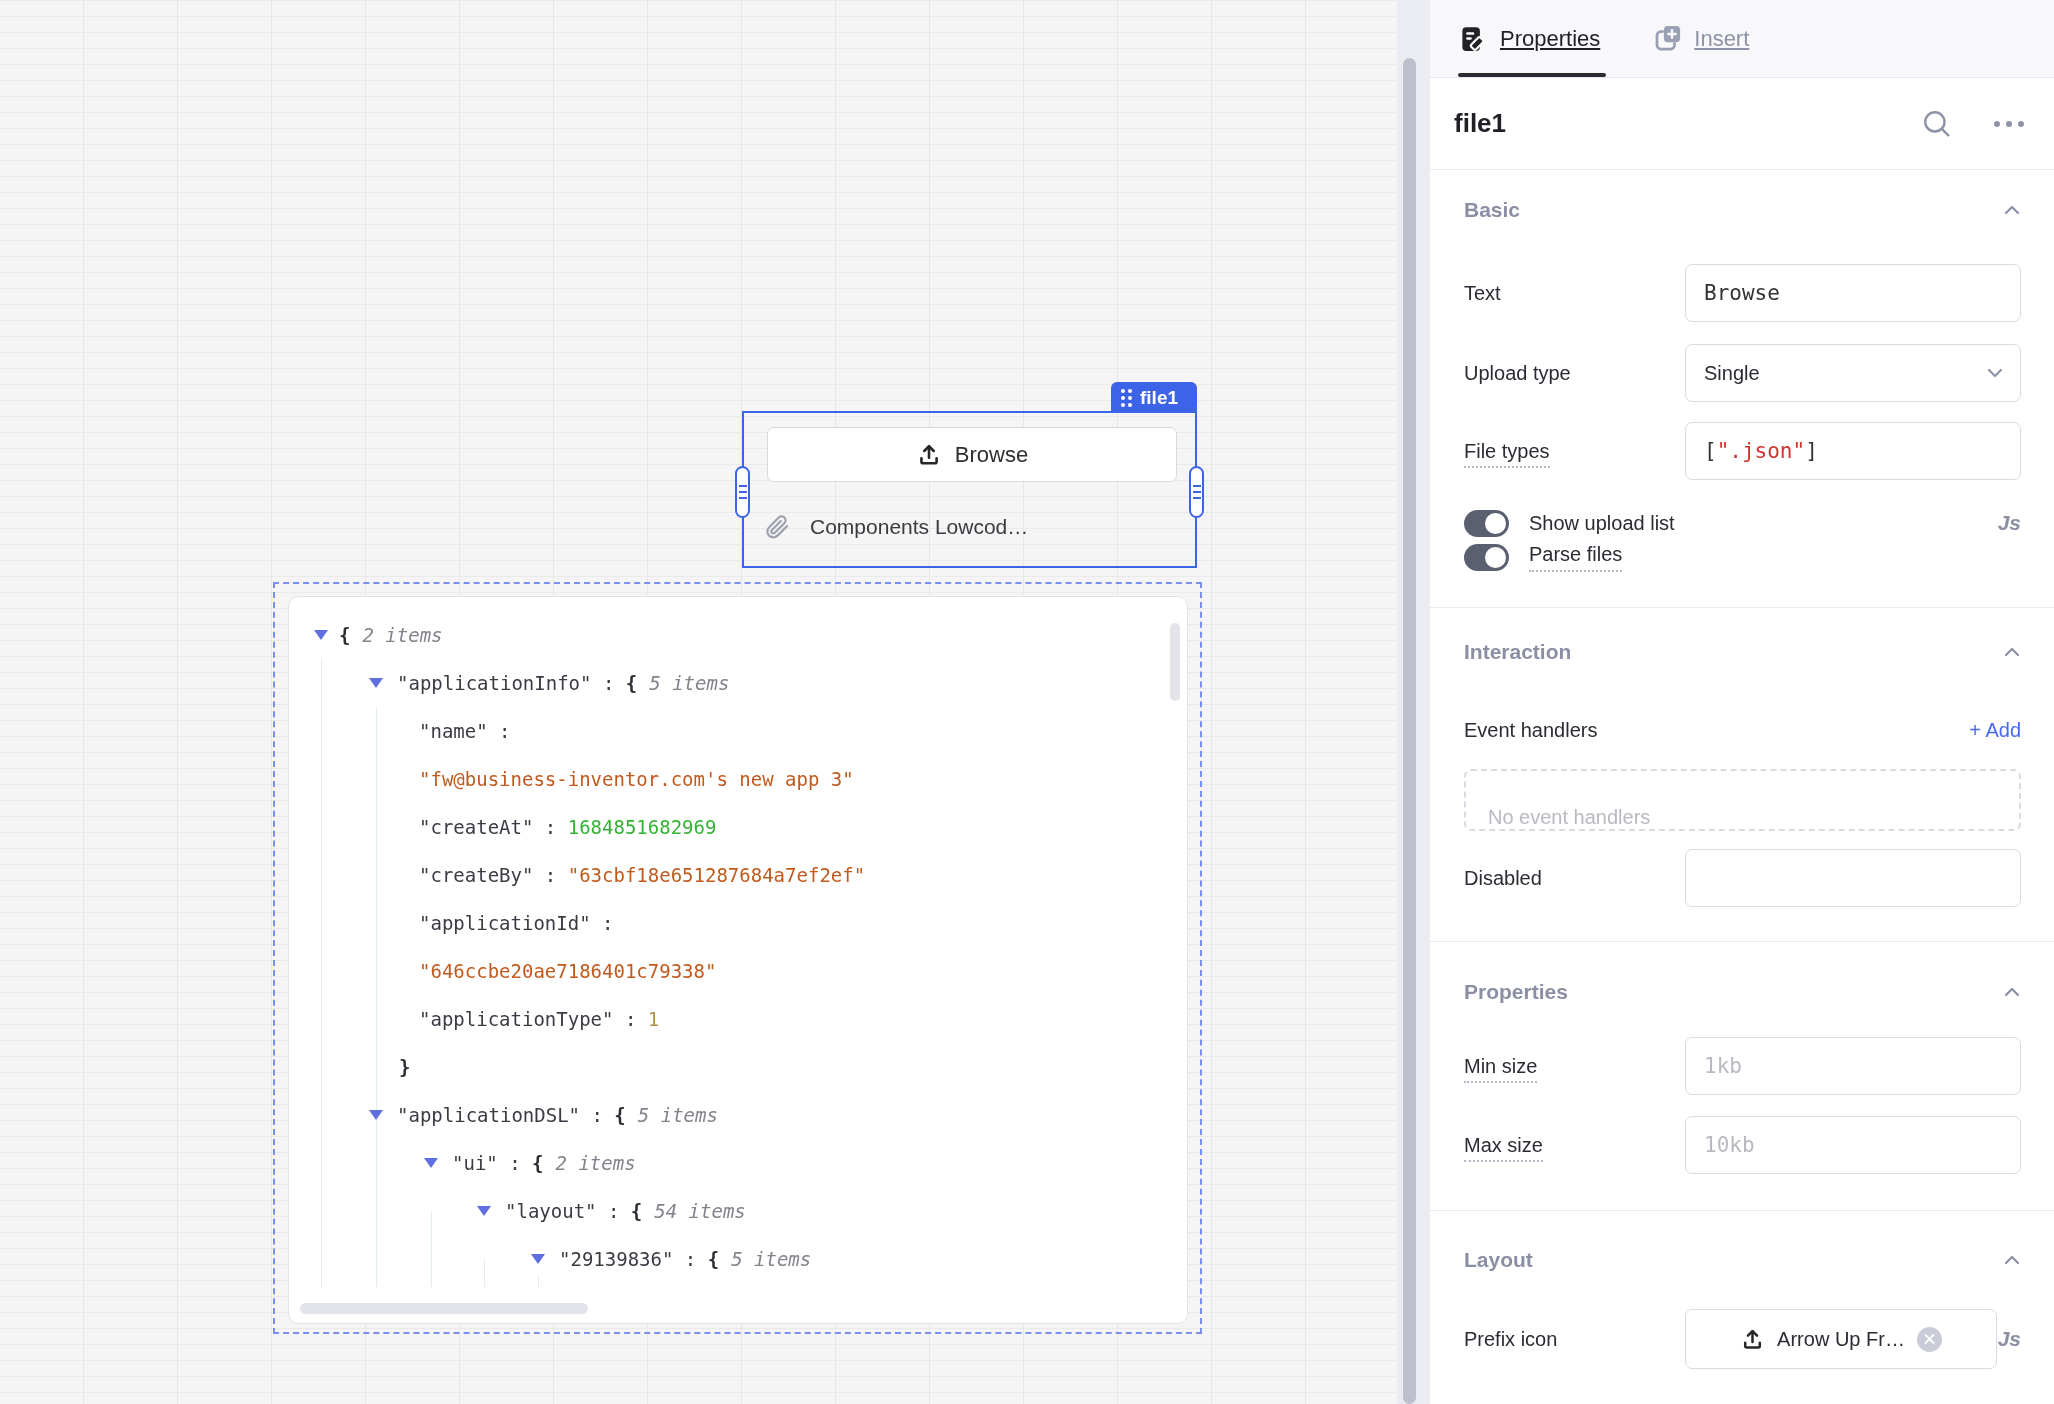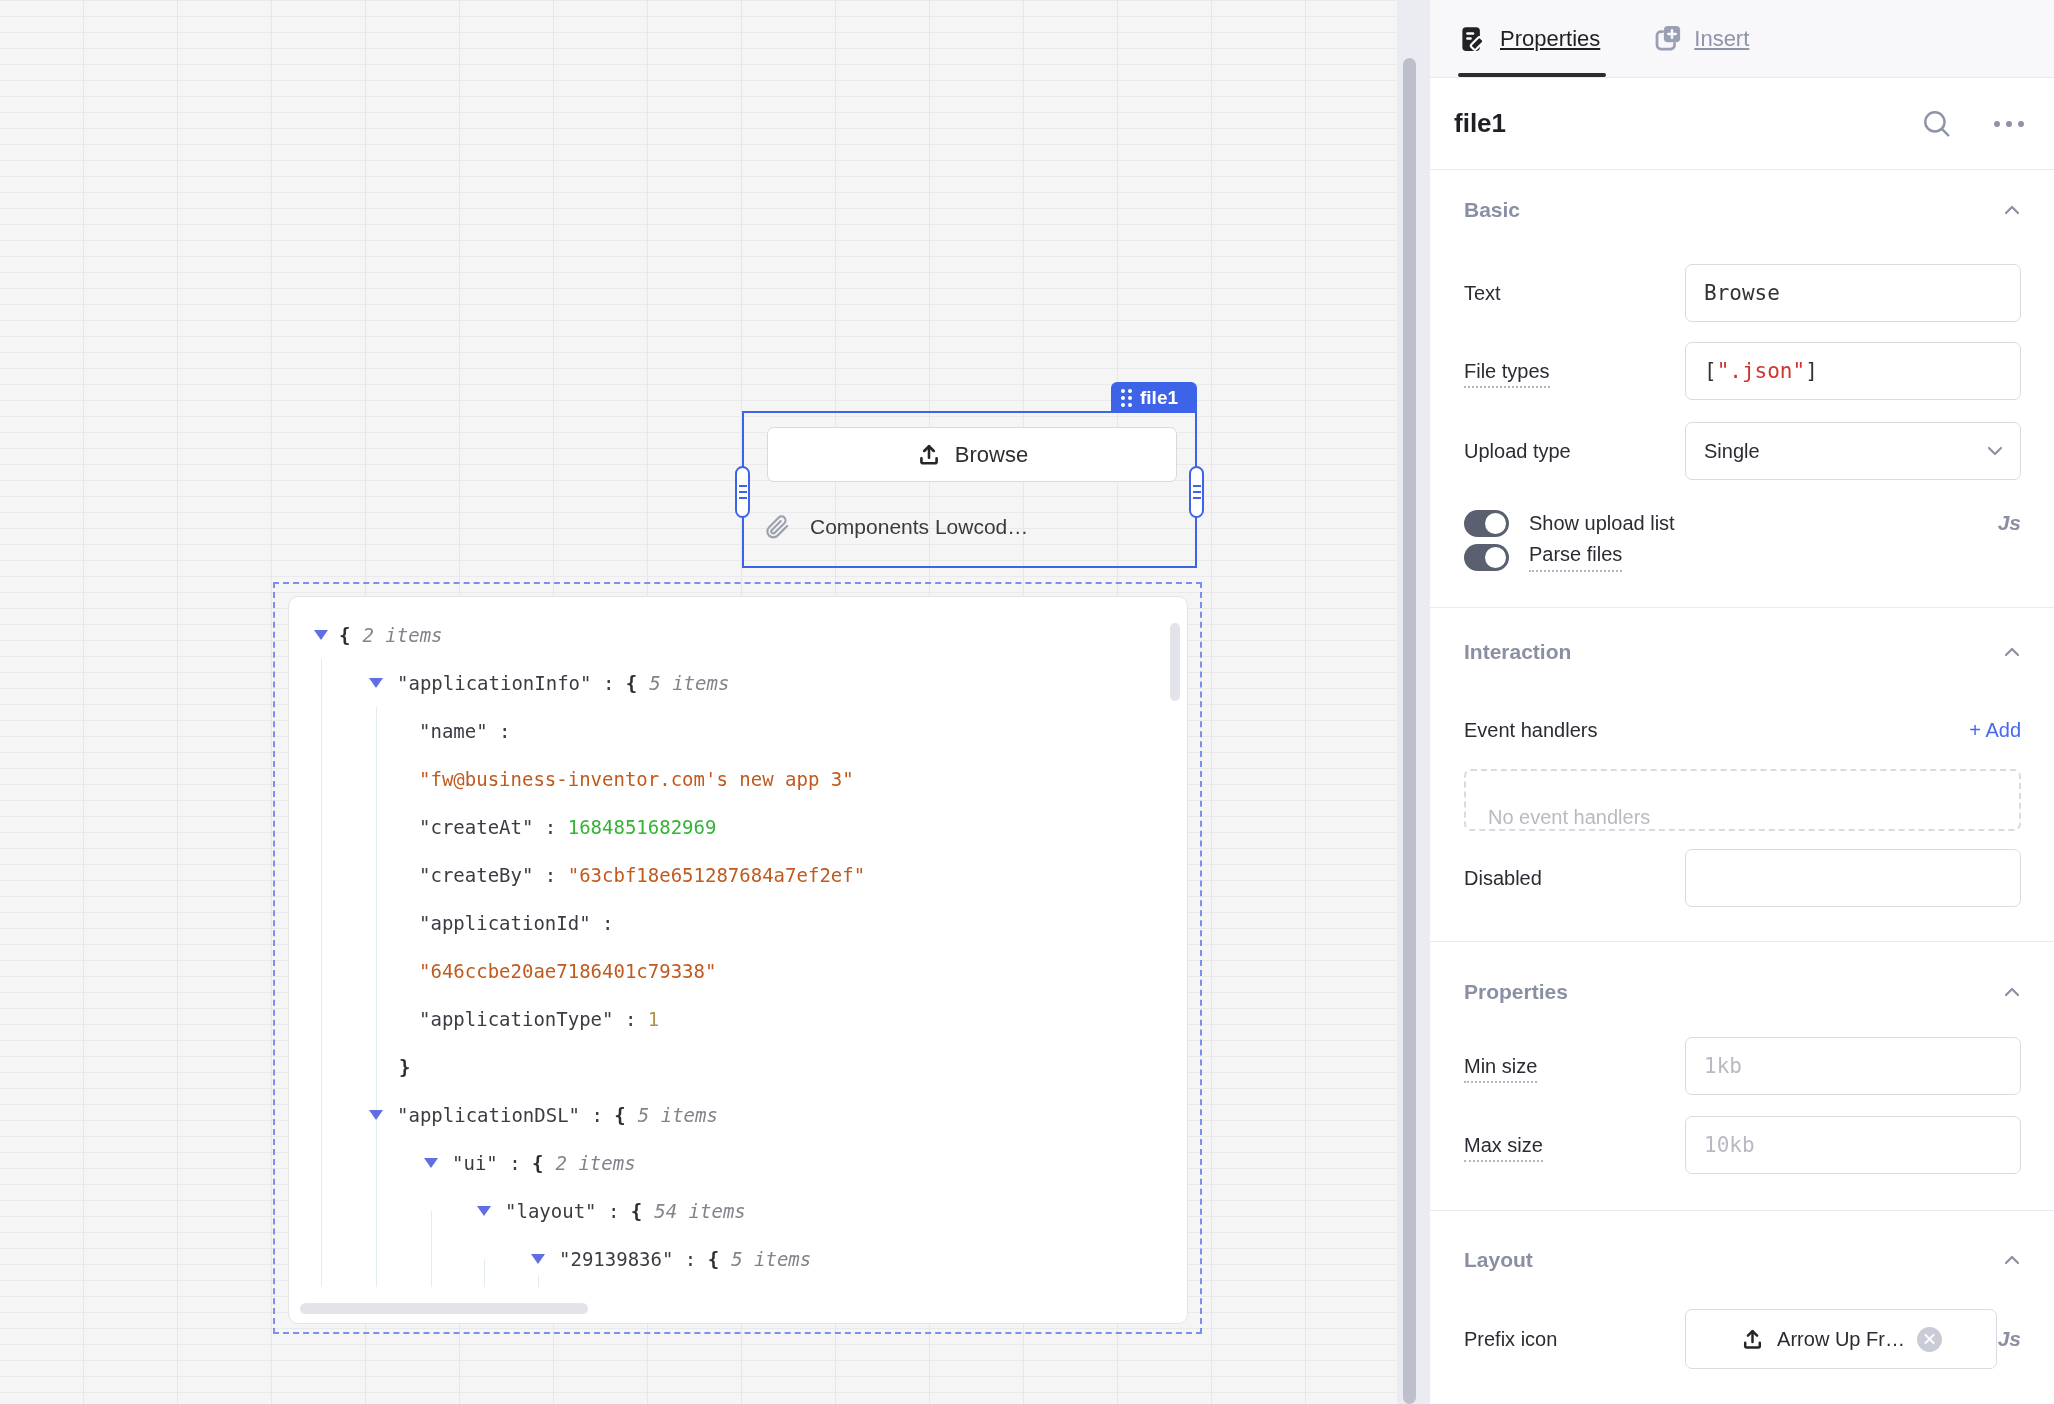--- a/index.html
+++ b/index.html
@@ -227,39 +227,39 @@
 
       <div class="prow" style="margin-top:42px;">
         <span class="plabel">Text</span>
         <div class="pcontrol">
             <div class="tinput">
               <span>Browse</span>
             </div>
           </div>
       </div>
 
-      <div class="prow" style="margin-top:20px;">
-        <span class="plabel"><span class="dotted">File types</span></span>
-        <div class="pcontrol">
-            <div class="tinput">
-          <span>[</span>
-              <span class="red">".json"</span>
-              <span>]</span>
-        </div>
-          </div>
-      </div>
-
       <div class="prow" style="margin-top:22px;">
         <span class="plabel">Upload type</span>
         <div class="pcontrol">
             <div class="selectbox">
           <span>Single</span>
           <svg class="sicon" width="18" height="14" viewBox="0 0 18 14" fill="none" stroke="#8e93a6" stroke-width="2.2" stroke-linecap="round" stroke-linejoin="round">
                 <path d="M3 4l6 6 6-6"></path>
               </svg>
+        </div>
+          </div>
+      </div>
+
+      <div class="prow" style="margin-top:20px;">
+        <span class="plabel"><span class="dotted">File types</span></span>
+        <div class="pcontrol">
+            <div class="tinput">
+          <span>[</span>
+              <span class="red">".json"</span>
+              <span>]</span>
         </div>
           </div>
       </div>
 
       <div class="toggle-row" style="margin-top:26px;">
         <div class="toggle"></div>
         <span class="toggle-label">Show upload list</span>
         <span class="js-badge">Js</span>
       </div>
 

